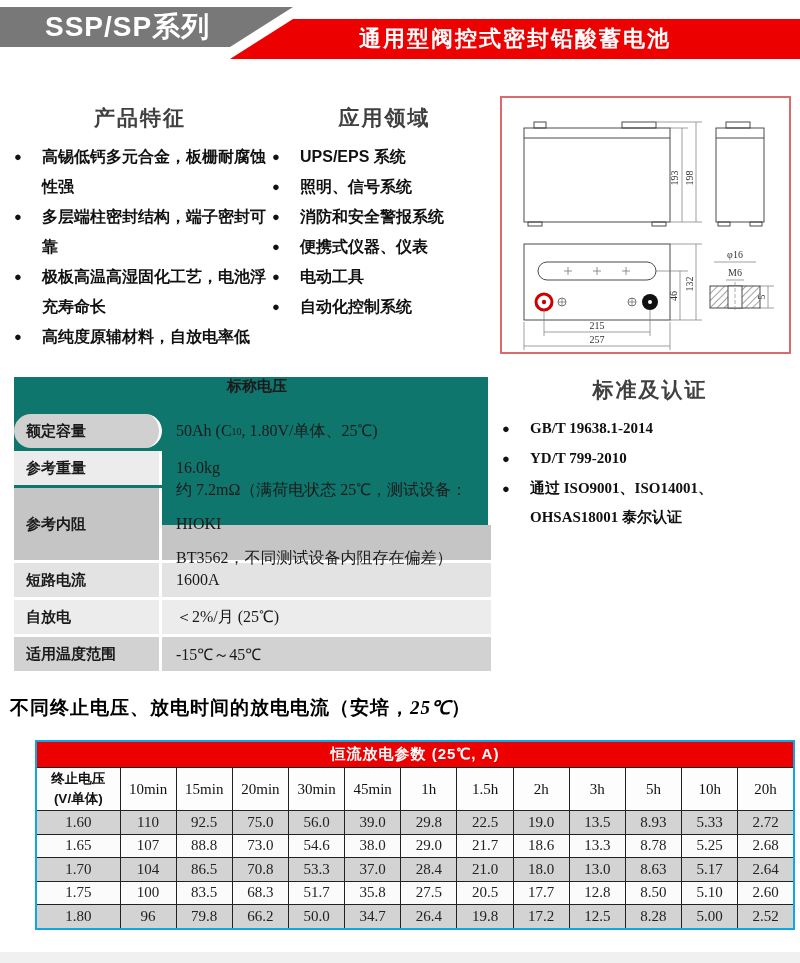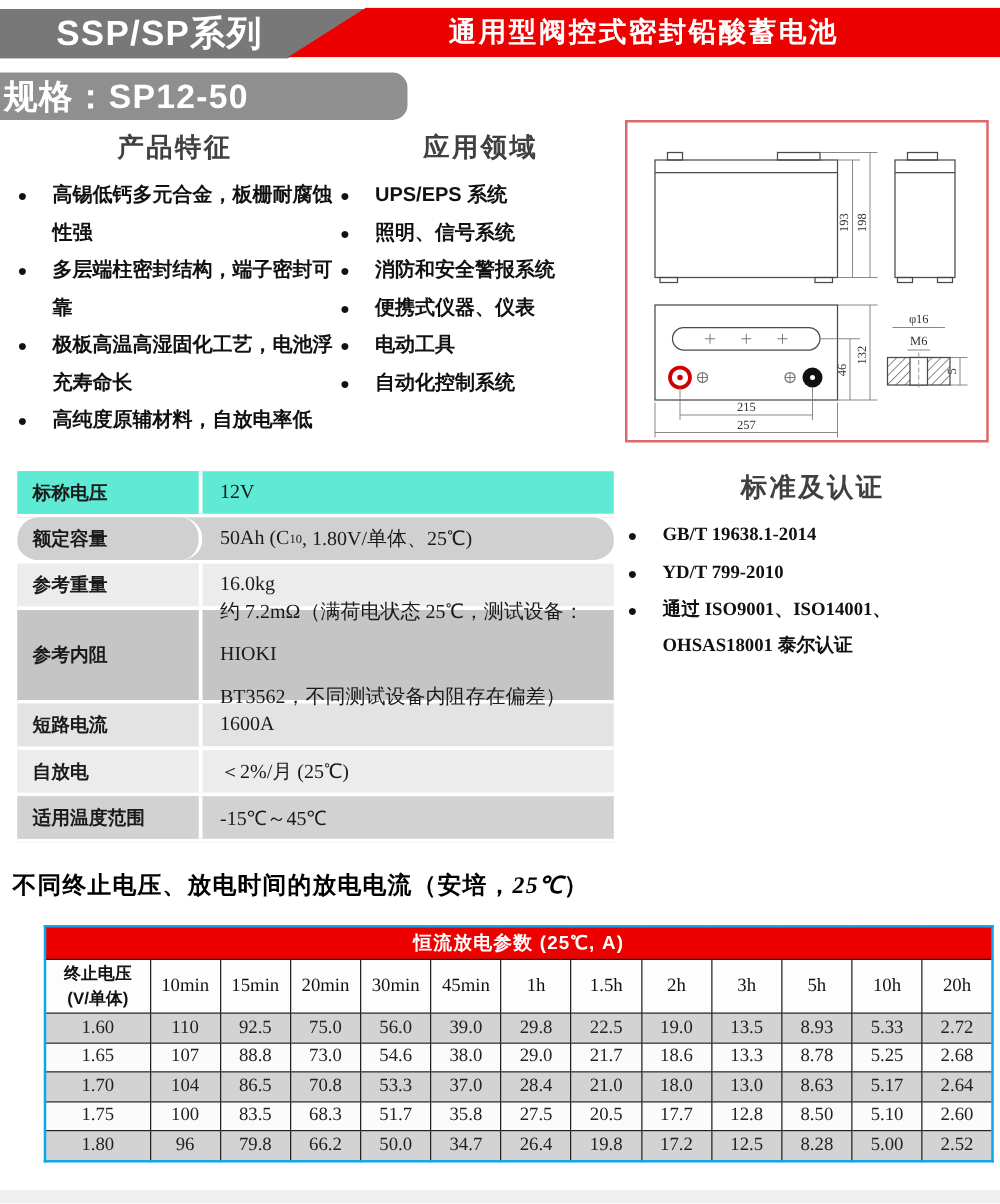--- a/index.html
+++ b/index.html
@@ -3,21 +3,21 @@
 <meta charset="utf-8">
 <style>
   html,body{margin:0;padding:0;background:#fff;}
   .page{position:relative;width:800px;height:963px;background:#fff;overflow:hidden;
         font-family:"Liberation Sans",sans-serif;color:#1a1a1a;}
 
   
   .series-bar{position:absolute;left:0;top:7px;width:295px;height:40px;background:#787878;
     clip-path:polygon(0 0,293px 0,230px 100%,0 100%);display:flex;align-items:center;}
   .series-bar span{color:#fff;font-size:28px;font-weight:bold;padding-left:26px;letter-spacing:1px;margin-left:19px;}
-  .banner-red{position:absolute;left:230px;top:6px;width:570px;height:40px;background:#ed0000;
+  .banner-red{position:absolute;left:230px;top:19px;width:570px;height:40px;background:#ed0000;
     clip-path:polygon(63px 0,100% 0,100% 100%,0 100%);display:flex;align-items:center;justify-content:center;}
   .banner-red span{color:#fff;font-size:22px;font-weight:bold;letter-spacing:2px;}
   .spec-bar{position:absolute;left:0;top:58px;width:326px;height:38px;background:#8f8f8f;
     border-radius:0 12px 12px 0;display:flex;align-items:center;}
   .spec-bar span{color:#fff;font-size:27px;font-weight:bold;padding-left:3px;letter-spacing:1px;}
 
   
   .col-heading{font-size:21px;font-weight:bold;letter-spacing:2px;margin:0 0 10px 0;color:#404040;text-align:center;}
   .features{position:absolute;left:14px;top:104px;width:252px;}
   .apps{position:absolute;left:272px;top:104px;width:225px;}
@@ -33,21 +33,21 @@
   .dimtxt{font-family:"Liberation Serif",serif;font-size:10px;fill:#333;}
 
   
   .spec-table{position:absolute;left:14px;top:377px;width:477px;}
   .spec-row{display:flex;border-bottom:3px solid #fff;}
   .spec-label{flex:0 0 148px;border-right:3px solid #fff;display:flex;align-items:center;
     padding-left:12px;font-size:15px;font-weight:bold;box-sizing:border-box;}
   .spec-value{flex:1;display:flex;align-items:center;padding-left:14px;
     font-family:"Liberation Serif",serif;font-size:16px;box-sizing:border-box;}
   .h34{height:34px;} .h72{height:72px;}
-  .r1{background:#5eead4;} .r2{background:#d0d0d0;border-radius:17px;} .r3{background:#ececec;}
+  .r1{background:#0f766e;flex-direction:column;} .r2{background:#d0d0d0;border-radius:17px;} .r3{background:#ececec;}
   .r4{background:#c5c5c5;} .r5{background:#e3e3e3;} .r6{background:#ececec;} .r7{background:#d2d2d2;}
   .spec-value sub{font-size:10px;}
   .two-line{flex-direction:column;justify-content:center;align-items:flex-start;line-height:34px;}
 
   
   .standards{position:absolute;left:502px;top:376px;width:296px;}
   .standards ul.dotlist li{font-family:"Liberation Serif",serif;font-weight:600;font-size:15px;line-height:29px;}
 
   
   .dis-title{position:absolute;left:10px;top:694px;font-size:19px;font-weight:bold;letter-spacing:1px;color:#000;}
@@ -67,23 +67,20 @@
 </head>
 <body>
 
 <div class="page">
 
   <div class="series-bar">
     <span>SSP/SP系列</span>
   </div>
   <div class="banner-red">
     <span>通用型阀控式密封铅酸蓄电池</span>
-  </div>
-  <div class="spec-bar">
-    <span>规格：SP12-50</span>
   </div>
 
   <div class="features">
     <div class="col-heading">产品特征</div>
     <ul class="dotlist">
       <li>
           <span class="bullet">●</span>
           <span class="txt">高锡低钙多元合金，板栅耐腐蚀性强</span>
         </li>
       <li>

